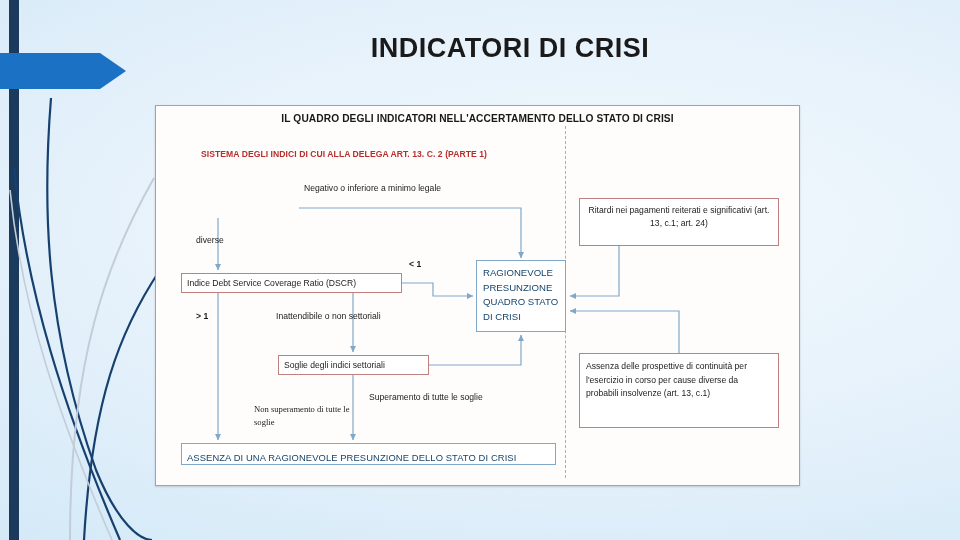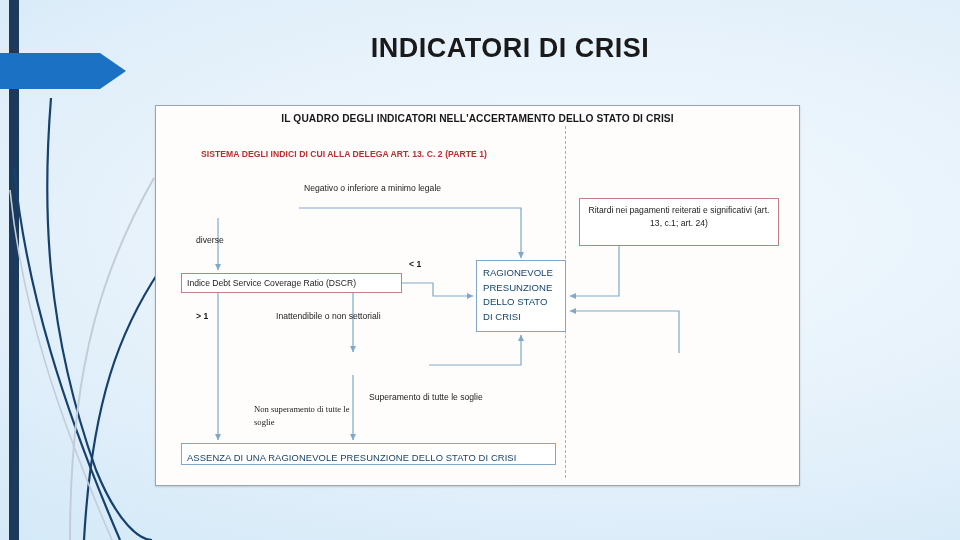--- a/index.html
+++ b/index.html
@@ -149,33 +149,39 @@
 
           <path d="M523,247 L523,205 L414,205" marker-end="url(#ah)"></path>
         </g>
       </svg>
 
 
       <div class="node red" id="n-dscr">
         <span class="txt">Indice Debt Service Coverage Ratio (DSCR)</span>
       </div>
 
+      <div class="node red" id="n-soglie">
+        <span class="txt">Soglie degli indici settoriali</span>
+      </div>
 
       <div class="node blue" id="n-ragionevole">
-        <span class="txt">RAGIONEVOLE PRESUNZIONE DELLO STATO DI CRISI</span>
+        <span class="txt">RAGIONEVOLE PRESUNZIONE QUADRO STATO DI CRISI</span>
       </div>
 
       <div class="node blue" id="n-assenza">
         <span class="txt">ASSENZA DI UNA RAGIONEVOLE PRESUNZIONE  DELLO STATO DI CRISI</span>
       </div>
 
       <div class="node red" id="n-ritardi">
         <span class="txt">Ritardi nei pagamenti reiterati e significativi (art. 13, c.1; art. 24)</span>
       </div>
 
+      <div class="node red" id="n-prospettive">
+        <span class="txt">Assenza delle prospettive di continuità per l'esercizio in corso per cause diverse da probabili insolvenze (art. 13, c.1)</span>
+      </div>
 
       <div class="lbl" id="l-negativo">Negativo o inferiore a minimo legale</div>
       <div class="lbl" id="l-positivo">diverse</div>
       <div class="lbl" id="l-lt1">&lt; 1</div>
       <div class="lbl" id="l-gt1">&gt; 1</div>
       <div class="lbl" id="l-inatt">Inattendibile o non settoriali</div>
       <div class="lbl" id="l-super">Superamento di tutte le soglie</div>
       <div class="lbl" id="l-nonsuper">Non superamento di tutte le soglie</div>
 
     </div>

